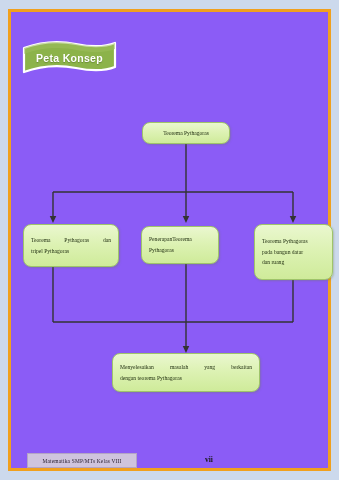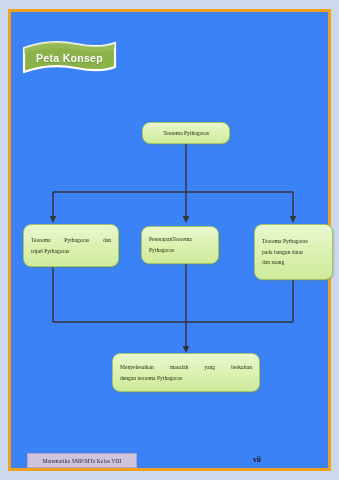--- a/index.html
+++ b/index.html
@@ -14,21 +14,21 @@
     font-family: "Liberation Serif", serif;
   }
 
   
   #page-frame {
     position: absolute;
     left: 8px;
     top: 9px;
     width: 323px;
     height: 462px;
-    background: #3b82f6;
+    background: #8b5cf6;
     border: 3px solid #f0a01e;
     box-sizing: border-box;
   }
 
   
   #concept-banner {
     position: absolute;
     left: 10px;
     top: 28px;
     width: 97px;
@@ -128,21 +128,20 @@
   #page-number {
     position: absolute;
     left: 186px;
     top: 443px;
     width: 24px;
     text-align: center;
     font-family: "Liberation Serif", serif;
     font-weight: bold;
     font-size: 7.5px;
     color: #1a1a1a;
-    margin-left: 48px;
   }
 </style>
 </head>
 <body>
 
 <div id="page-frame">
 
   <div id="concept-banner">
     <svg width="97" height="36" viewBox="0 0 97 36">
       <path d="M3 8 C 22 1, 40 1, 55 4 C 70 7, 84 7, 94 3 L 94 27 C 84 31, 70 31, 55 28 C 40 25, 22 25, 3 32 Z" fill="#8cb34a" stroke="#ffffff" stroke-width="2.2" stroke-linejoin="round"></path>

